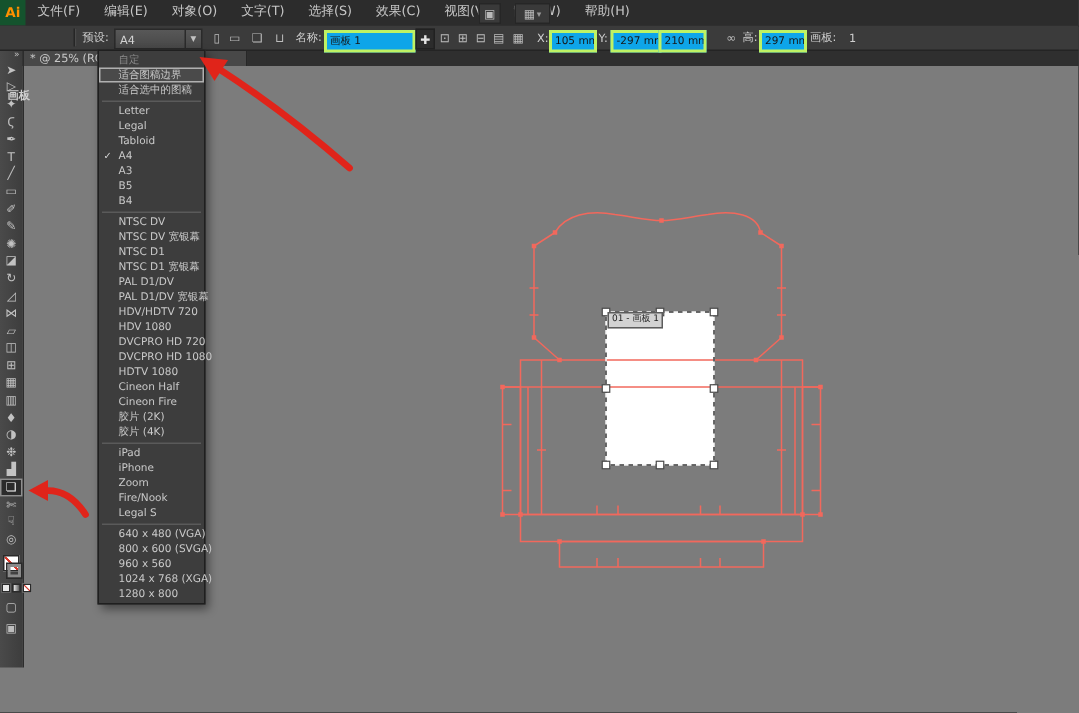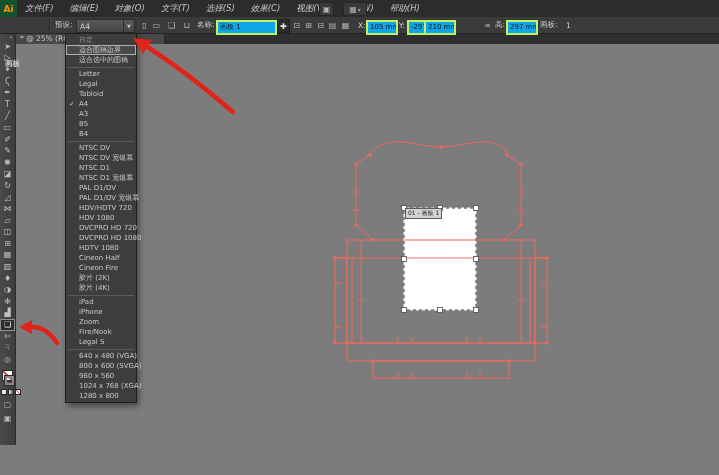--- a/index.html
+++ b/index.html
@@ -3,21 +3,21 @@
 <meta charset="utf-8">
 <style>
   html,body{margin:0;padding:0;background:#222;}
   #app{position:relative;width:719px;height:475px;overflow:hidden;
        font-family:"DejaVu Sans",sans-serif;-webkit-font-smoothing:antialiased;}
   
   .menubar{position:absolute;left:0;top:0;width:719px;height:17px;background:var(--chrome-dark);
            border-bottom:1px solid #1c1c1c;z-index:20;display:flex;align-items:center;}
   .logo{width:17px;height:17px;background:#14532d;color:var(--logo-orange);font-weight:bold;
         font-size:9px;display:flex;align-items:center;justify-content:center;}
-  .menus{display:flex;align-items:center;height:100%;font-style:italic;}
+  .menus{display:flex;align-items:center;height:100%;}
   .menubar-item{color:#c6c6c6;font-size:8.5px;padding:0 8px;line-height:17px;white-space:nowrap;}
   .mb-right{position:absolute;right:352px;top:2px;display:flex;gap:9px;}
   .mb-icon{width:13px;height:12px;background:#3a3a3a;border:1px solid #262626;color:#b9b9b9;
            font-size:8px;display:flex;align-items:center;justify-content:center;}
   .mb-icon.wide{width:22px;gap:1px;}
   .mb-icon .caret{font-size:6px;color:#9a9a9a;}
   
   .controlbar{position:absolute;left:0;top:17px;width:719px;height:16px;background:var(--chrome-mid);
               border-bottom:1px solid #242424;z-index:20;}
   .cb{position:absolute;top:0;height:16px;display:flex;align-items:center;}
@@ -229,21 +229,21 @@
         <span class="cb-label">X:</span>
       </div>
     <div class="cb-input" style="left:366px;width:26px;">105 mm</div>
     <div class="cb" style="left:399px;">
         <span class="cb-label">Y:</span>
       </div>
     <div class="cb-input" style="left:407px;width:28px;">-297 mm</div>
     <div class="cb" style="left:441px;">
         <span class="cb-label">宽:</span>
       </div>
-    <div class="cb-input" style="left:424px;width:26px;">210 mm</div>
+    <div class="cb-input" style="left:439px;width:26px;">210 mm</div>
     <div class="cb-btn" style="left:482px;">∞</div>
     <div class="cb" style="left:495px;">
         <span class="cb-label">高:</span>
       </div>
     <div class="cb-input" style="left:506px;width:26px;">297 mm</div>
     <div class="cb" style="left:540px;">
         <span class="cb-label">画板:</span>
       </div>
     <div class="cb" style="left:566px;">
         <span class="cb-label">1</span>

